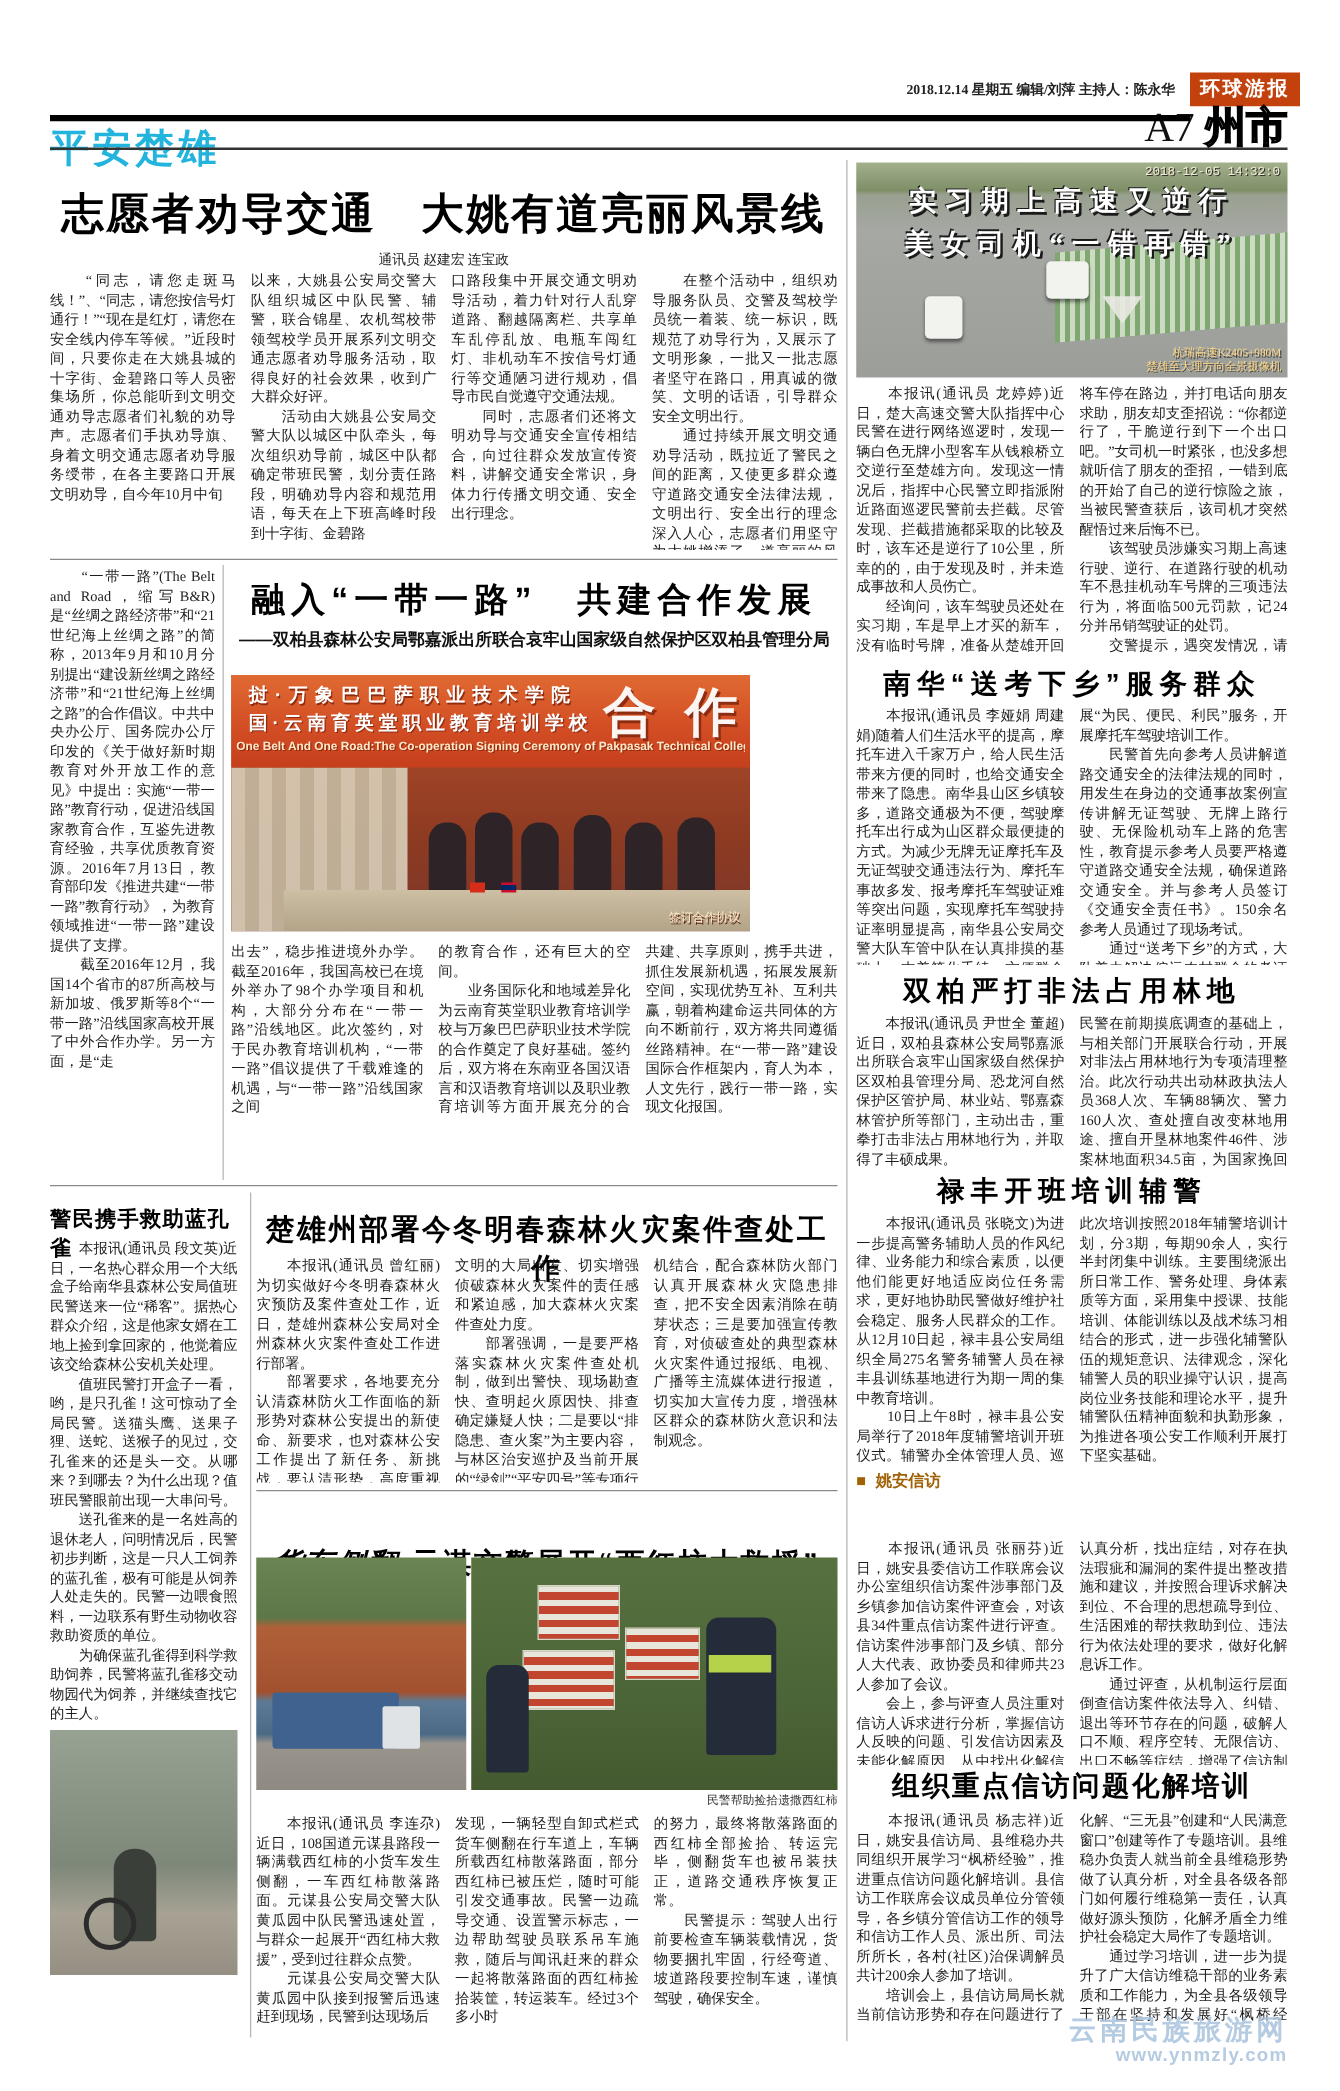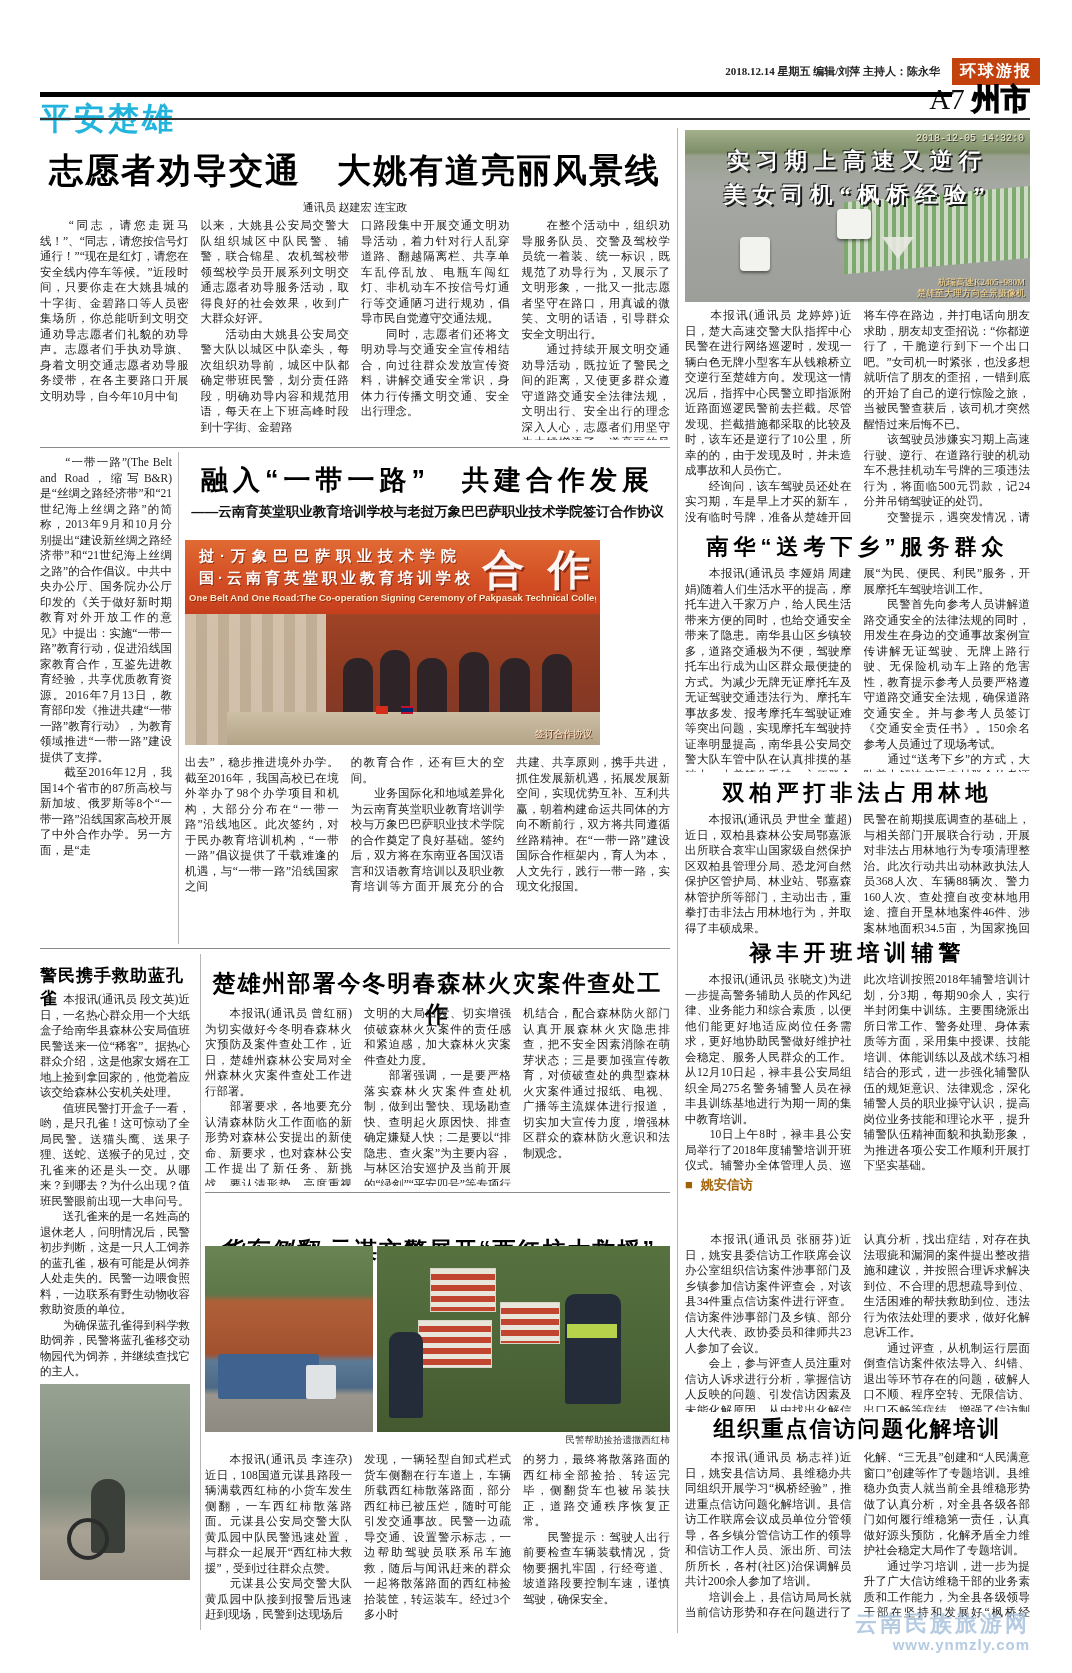--- a/index.html
+++ b/index.html
@@ -10,21 +10,21 @@
   .vr{position:absolute;width:1px;background:#b5b5b5;}
   .h-sans{font-family:"Liberation Sans",sans-serif;font-weight:900;color:#000;text-align:center;}
   .coltext{font-size:11.5px;line-height:15.5px;text-align:justify;white-space:pre-wrap;color:#1c1c1c;}
   .cols{display:flex;gap:12px;height:100%;}
   .cols>div{flex:1;overflow:hidden;}
   .clip{overflow:hidden;}
   
   .dateline{font-size:11px;font-weight:bold;color:#222;text-align:right;font-family:"Liberation Serif",serif;}
   .masthead-box{background:#c2410c;color:#fff;font-family:"Liberation Sans",sans-serif;
                 font-weight:900;font-size:16px;padding:3px 8px;letter-spacing:2px;}
-  .pageno{font-family:"Liberation Serif",serif;font-size:29px;color:#111;}
+  .pageno{font-family:"Liberation Serif",serif;font-size:33px;color:#111;}
   .pageno .hollow{font-weight:700;color:#fff;-webkit-text-stroke:1.3px #000;text-stroke:1.3px #000;}
   .brand{font-family:"Liberation Sans",sans-serif;font-weight:900;font-size:31px;color:#23b4dd;letter-spacing:3px;}
   .thickrule{position:absolute;height:5px;background:#000;}
   
   .photo{position:absolute;overflow:hidden;}
   .photo1{background:linear-gradient(180deg,#a3b08c 0%,#7e8f68 13%,#99a08f 15%,#a6a8a4 32%,#9c9e9a 100%);}
   .p1-rail{position:absolute;left:46%;top:37%;width:54%;height:42%;transform:skewY(-5deg);
            background:repeating-linear-gradient(90deg,#79a868 0 4px,#d5e4ca 4px 8px);opacity:.85;}
   .p1-title{position:absolute;left:0;right:0;top:14px;text-align:center;color:#fff;
             font-weight:900;font-size:22px;letter-spacing:7px;line-height:34px;
@@ -102,21 +102,21 @@
       <div class="coltext">以来，大姚县公安局交警大队组织城区中队民警、辅警，联合锦星、农机驾校带领驾校学员开展系列文明交通志愿者劝导服务活动，取得良好的社会效果，收到广大群众好评。
 　　活动由大姚县公安局交警大队以城区中队牵头，每次组织劝导前，城区中队都确定带班民警，划分责任路段，明确劝导内容和规范用语，每天在上下班高峰时段到十字街、金碧路</div>
       <div class="coltext">口路段集中开展交通文明劝导活动，着力针对行人乱穿道路、翻越隔离栏、共享单车乱停乱放、电瓶车闯红灯、非机动车不按信号灯通行等交通陋习进行规劝，倡导市民自觉遵守交通法规。
 　　同时，志愿者们还将文明劝导与交通安全宣传相结合，向过往群众发放宣传资料，讲解交通安全常识，身体力行传播文明交通、安全出行理念。</div>
       <div class="coltext">　　在整个活动中，组织劝导服务队员、交警及驾校学员统一着装、统一标识，既规范了劝导行为，又展示了文明形象，一批又一批志愿者坚守在路口，用真诚的微笑、文明的话语，引导群众安全文明出行。
 　　通过持续开展文明交通劝导活动，既拉近了警民之间的距离，又使更多群众遵守道路交通安全法律法规，文明出行、安全出行的理念深入人心，志愿者们用坚守为大姚增添了一道亮丽的风景线。</div>
     </div>
   </div>
 
   <div class="abs h-sans t-belt" style="left:185px;top:462px;width:485px;">融入“一带一路”　共建合作发展</div>
-  <div class="abs t-sub" style="left:185px;top:503px;width:485px;">——云南育英堂职业教育培训学校与老挝万象巴巴萨职业技术学院签订合作协议</div>
+  <div class="abs t-sub" style="left:185px;top:503px;width:485px;">——双柏县森林公安局鄂嘉派出所联合哀牢山国家级自然保护区双柏县管理分局</div>
   <div class="abs coltext clip" style="left:40px;top:455px;width:132px;height:480px;">　　“一带一路”(The Belt and Road，缩写B&amp;R)是“丝绸之路经济带”和“21世纪海上丝绸之路”的简称，2013年9月和10月分别提出“建设新丝绸之路经济带”和“21世纪海上丝绸之路”的合作倡议。中共中央办公厅、国务院办公厅印发的《关于做好新时期教育对外开放工作的意见》中提出：实施“一带一路”教育行动，促进沿线国家教育合作，互鉴先进教育经验，共享优质教育资源。2016年7月13日，教育部印发《推进共建“一带一路”教育行动》，为教育领域推进“一带一路”建设提供了支撑。
 　　截至2016年12月，我国14个省市的87所高校与新加坡、俄罗斯等8个“一带一路”沿线国家高校开展了中外合作办学。另一方面，是“走</div>
 
   <div class="photo photo2" style="left:185px;top:540px;width:415px;height:205px;">
     <div class="p2-curtain"></div>
     <div class="person" style="left:38%;"></div>
     <div class="person" style="left:47%;height:66px;"></div>
     <div class="person" style="left:56%;"></div>
     <div class="person" style="left:66%;height:64px;"></div>
     <div class="person" style="left:76%;"></div>
@@ -189,21 +189,21 @@
     </div>
   </div>
 
   <div class="photo photo1" style="left:685px;top:130px;width:345px;height:172px;">
     <div class="p1-rail"></div>
     <div class="car" style="left:44%;top:46%;width:34px;height:30px;"></div>
     <div class="car" style="left:16%;top:62%;width:30px;height:34px;"></div>
     <div class="p1-arrow"></div>
     <div class="p1-title">
       <div>实习期上高速又逆行</div>
-      <div>美女司机“枫桥经验”</div>
+      <div>美女司机“一错再错”</div>
     </div>
     <div class="p1-ts">2018-12-05 14:32:0</div>
     <div class="p1-cam">
       <div>杭瑞高速K2405+980M</div>
       <div>楚雄至大理方向全景摄像机</div>
     </div>
   </div>
 
   <div class="abs" style="left:685px;top:308px;width:345px;height:217px;">
     <div class="cols">

